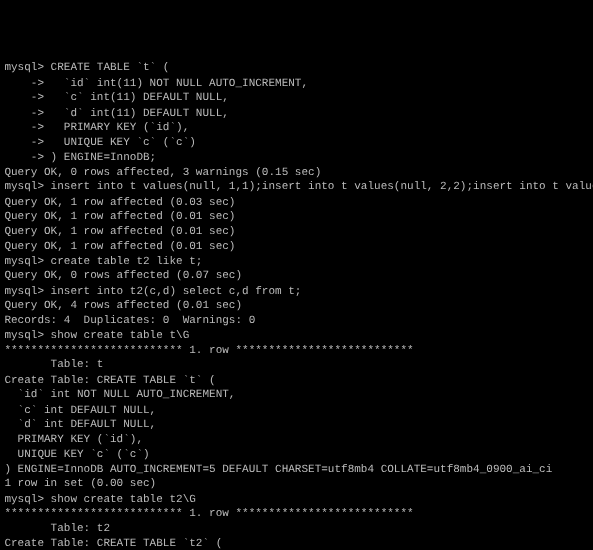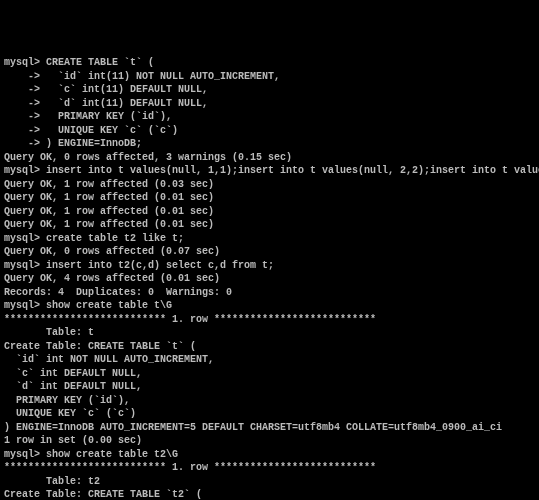--- a/index.html
+++ b/index.html
@@ -1,19 +1,18 @@
 <!DOCTYPE html>
 <html><head>
   <meta charset="utf-8">
   <style>
     * {
       margin: 0;
       padding: 0;
       box-sizing: border-box;
-      font-weight: bold;
     }
     body {
       background: #000;
       color: #bbb;
       font-family: "Courier New", monospace;
       font-size: 10px;
       line-height: 1.35;
       padding: 2px 4px;
       width: 539px;
       height: 500px;

